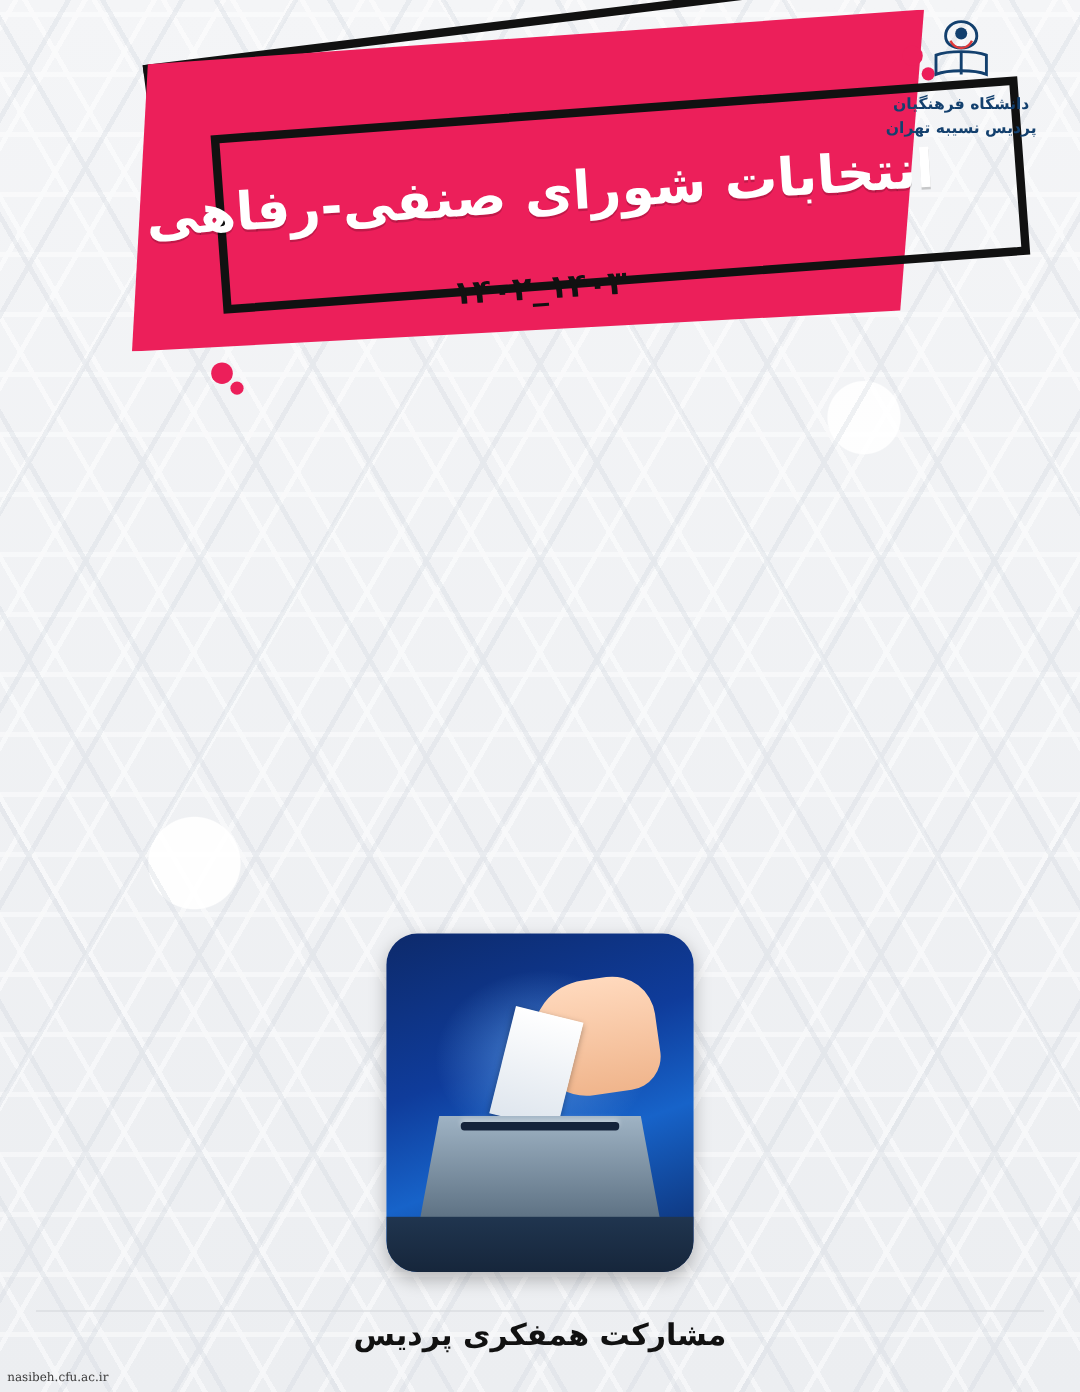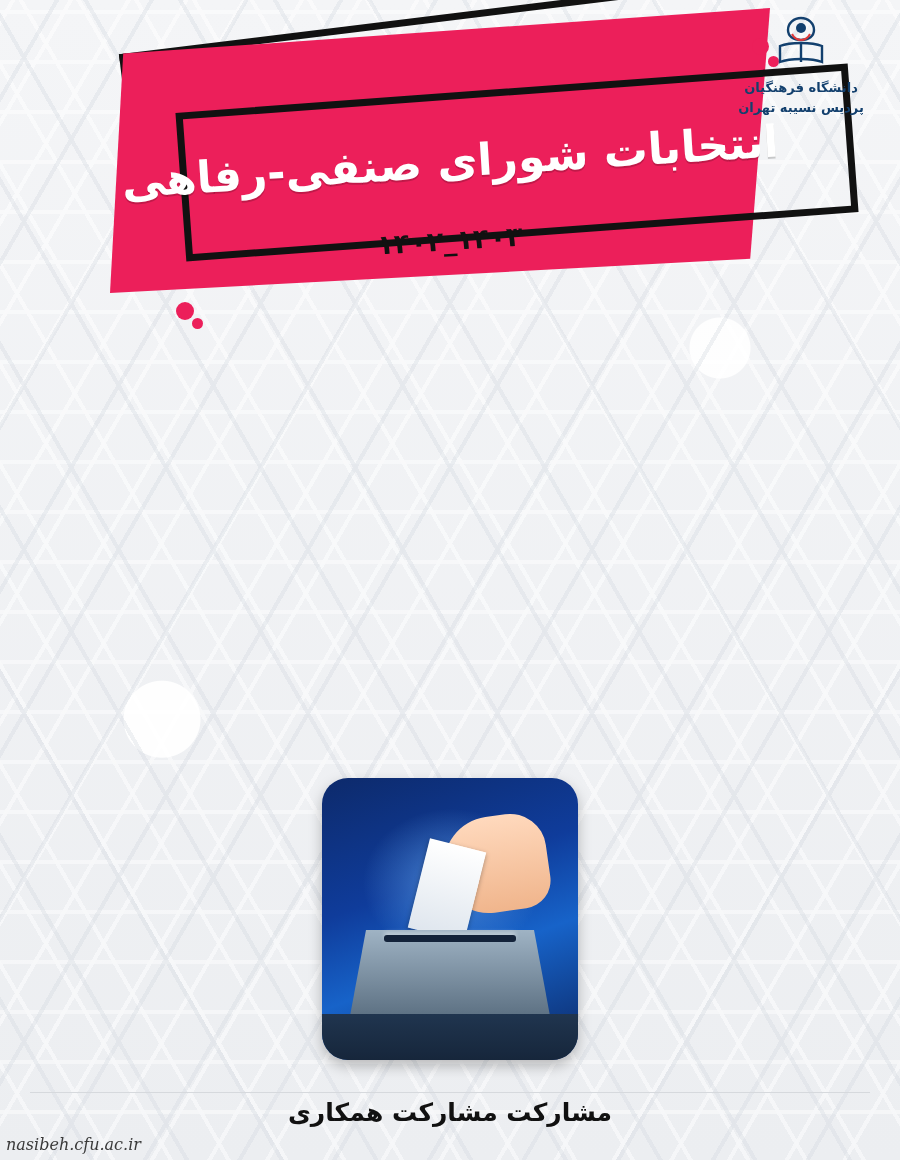--- a/index.html
+++ b/index.html
@@ -151,21 +151,21 @@
     position:absolute;top:1092px;left:30px;width:840px;height:1px;
     background:#d6d9dd;z-index:6;
   }
   .footer-text{
     position:absolute;top:1098px;left:0;width:900px;text-align:center;
     font-size:25px;font-weight:bold;color:#111;z-index:7;
   }
   .watermark{
     position:absolute;bottom:6px;right:auto;left:6px;
     font-family:"DejaVu Serif","Liberation Serif",serif;
-    font-style:italic;font-size:16px;color:#3a3a3a;z-index:8;
+    font-size:10px;color:#3a3a3a;z-index:8;
     direction:ltr;
   }
 </style>
 </head>
 <body>
 
 <div class="poster">
   <div class="hexlayer"></div>
   <div class="hexlayer b"></div>
 
@@ -226,15 +226,15 @@
     <div class="glow"></div>
     <div class="hand"></div>
     <div class="finger"></div>
     <div class="paper"></div>
     <div class="box"></div>
     <div class="slot"></div>
     <div class="base"></div>
   </div>
 
   <div class="footer-rule"></div>
-  <div class="footer-text">مشارکت مشارکت همکاری</div>
+  <div class="footer-text">مشارکت همفکری پردیس</div>
   <div class="watermark">nasibeh.cfu.ac.ir</div>
 </div>
 
 </body></html>

